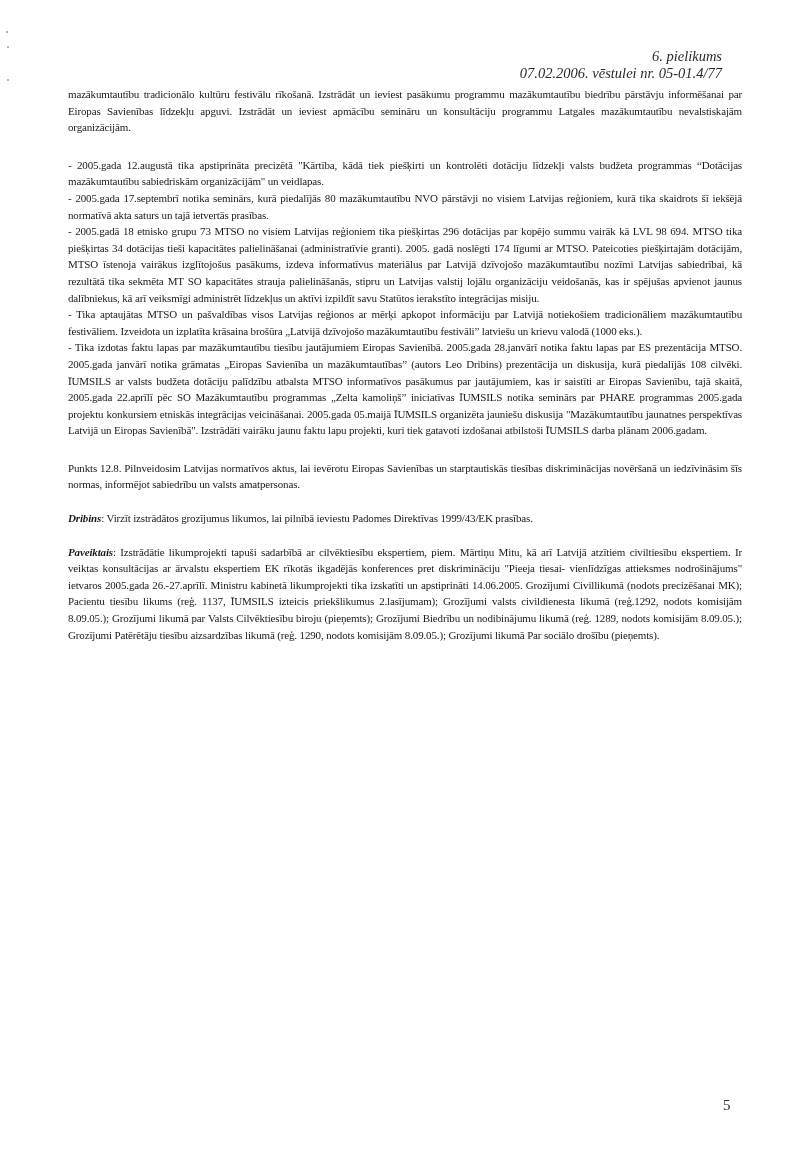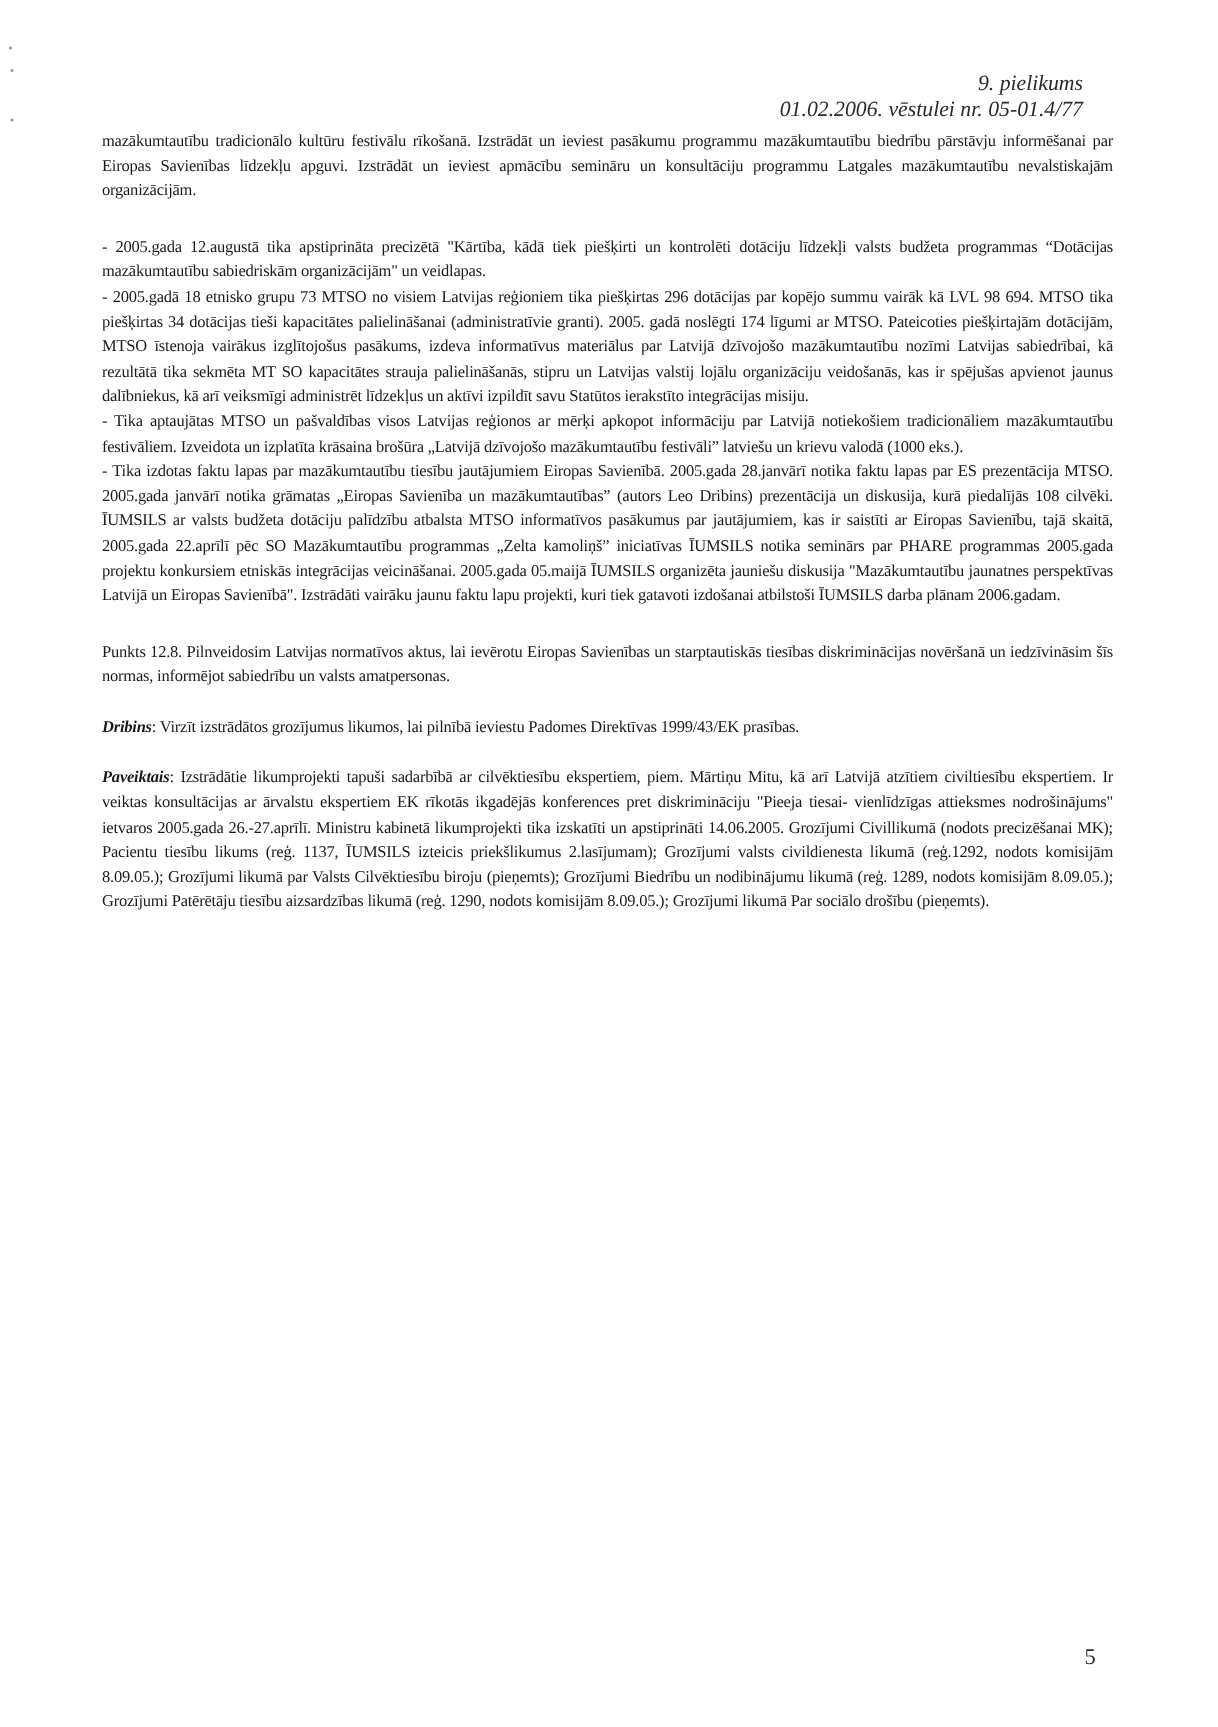--- a/index.html
+++ b/index.html
@@ -29,30 +29,31 @@
   </style>
 </head>
 <body>
 
 <div class="page">
   <span class="speck" style="left:6px;top:31px;"></span>
   <span class="speck" style="left:7px;top:46px;"></span>
   <span class="speck" style="left:7px;top:79px;"></span>
 
   <div class="header">
-    <div>9. pielikums</div>
-    <div>01.02.2006. vēstulei nr. 05-01.4/77</div>
+    <div>6. pielikums</div>
+    <div>07.02.2006. vēstulei nr. 05-01.4/77</div>
   </div>
 
   <div class="body">
     <p>mazākumtautību tradicionālo kultūru festivālu rīkošanā. Izstrādāt un ieviest pasākumu programmu mazākumtautību biedrību pārstāvju informēšanai par Eiropas Savienības līdzekļu apguvi. Izstrādāt un ieviest apmācību semināru un konsultāciju programmu Latgales mazākumtautību nevalstiskajām organizācijām.</p>
 
     <div class="gap-lg"></div>
 
     <p>- 2005.gada 12.augustā tika apstiprināta precizētā "Kārtība, kādā tiek piešķirti un kontrolēti dotāciju līdzekļi valsts budžeta programmas “Dotācijas mazākumtautību sabiedriskām organizācijām" un veidlapas.</p>
+    <p>- 2005.gada 17.septembrī notika seminārs, kurā piedalījās 80 mazākumtautību NVO pārstāvji no visiem Latvijas reģioniem, kurā tika skaidrots šī iekšējā normatīvā akta saturs un tajā ietvertās prasības.</p>
     <p>- 2005.gadā 18 etnisko grupu 73 MTSO no visiem Latvijas reģioniem tika piešķirtas 296 dotācijas par kopējo summu vairāk kā LVL 98 694. MTSO tika piešķirtas 34 dotācijas tieši kapacitātes palielināšanai (administratīvie granti). 2005. gadā noslēgti 174 līgumi ar MTSO. Pateicoties piešķirtajām dotācijām, MTSO īstenoja vairākus izglītojošus pasākums, izdeva informatīvus materiālus par Latvijā dzīvojošo mazākumtautību nozīmi Latvijas sabiedrībai, kā rezultātā tika sekmēta MT SO kapacitātes strauja palielināšanās, stipru un Latvijas valstij lojālu organizāciju veidošanās, kas ir spējušas apvienot jaunus dalībniekus, kā arī veiksmīgi administrēt līdzekļus un aktīvi izpildīt savu Statūtos ierakstīto integrācijas misiju.</p>
     <p>- Tika aptaujātas MTSO un pašvaldības visos Latvijas reģionos ar mērķi apkopot informāciju par Latvijā notiekošiem tradicionāliem mazākumtautību festivāliem. Izveidota un izplatīta krāsaina brošūra „Latvijā dzīvojošo mazākumtautību festivāli” latviešu un krievu valodā (1000 eks.).</p>
     <p>- Tika izdotas faktu lapas par mazākumtautību tiesību jautājumiem Eiropas Savienībā. 2005.gada 28.janvārī notika faktu lapas par ES prezentācija MTSO. 2005.gada janvārī notika grāmatas „Eiropas Savienība un mazākumtautības” (autors Leo Dribins) prezentācija un diskusija, kurā piedalījās 108 cilvēki. ĪUMSILS ar valsts budžeta dotāciju palīdzību atbalsta MTSO informatīvos pasākumus par jautājumiem, kas ir saistīti ar Eiropas Savienību, tajā skaitā, 2005.gada 22.aprīlī pēc SO Mazākumtautību programmas „Zelta kamoliņš” iniciatīvas ĪUMSILS notika seminārs par PHARE programmas 2005.gada projektu konkursiem etniskās integrācijas veicināšanai. 2005.gada 05.maijā ĪUMSILS organizēta jauniešu diskusija "Mazākumtautību jaunatnes perspektīvas Latvijā un Eiropas Savienībā". Izstrādāti vairāku jaunu faktu lapu projekti, kuri tiek gatavoti izdošanai atbilstoši ĪUMSILS darba plānam 2006.gadam.</p>
 
     <div class="gap-lg"></div>
 
     <p class="heading">Punkts 12.8. Pilnveidosim Latvijas normatīvos aktus, lai ievērotu Eiropas Savienības un starptautiskās tiesības diskriminācijas novēršanā un iedzīvināsim šīs normas, informējot sabiedrību un valsts amatpersonas.</p>
 
     <div class="gap"></div>
 

